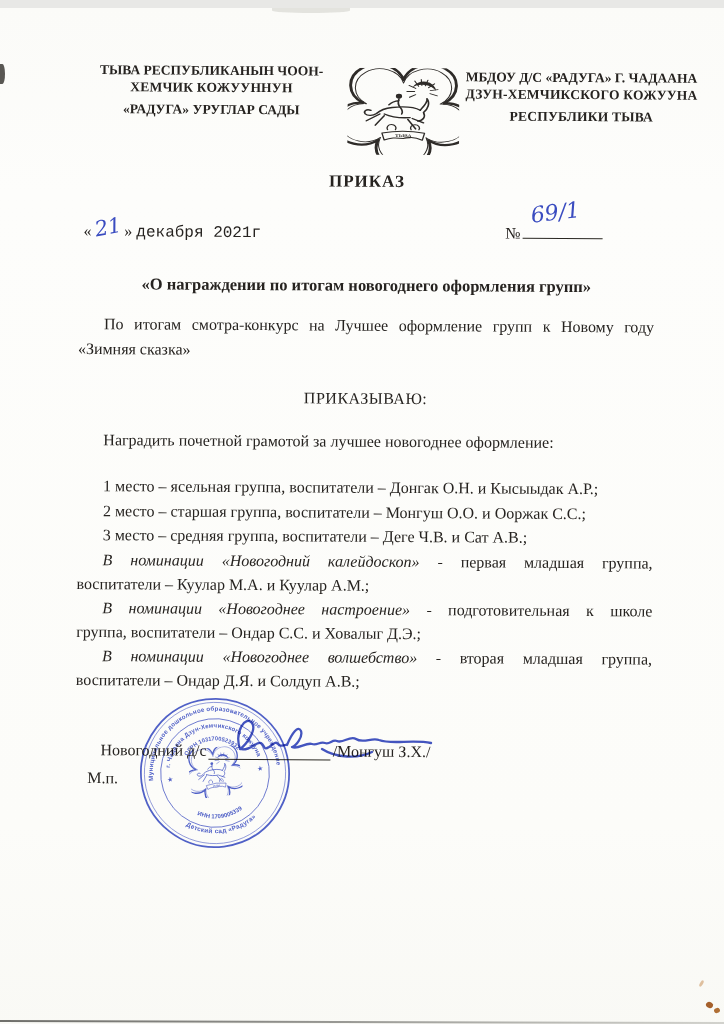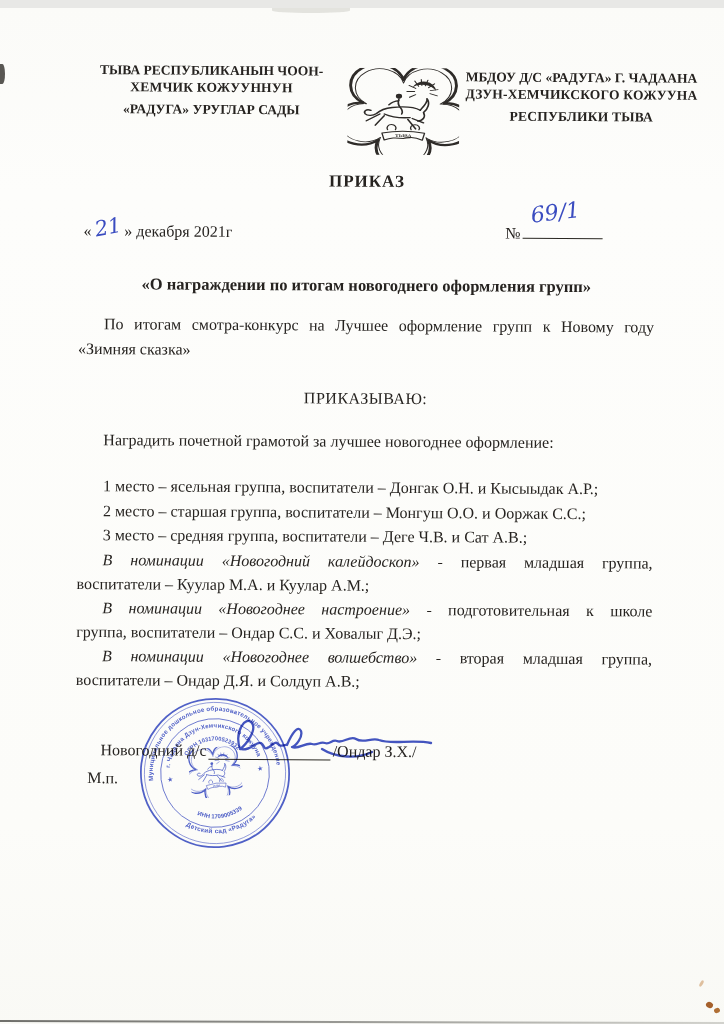--- a/index.html
+++ b/index.html
@@ -20,21 +20,21 @@
   .org span { display:block; }
   .org .l2, .org-right .l3 { letter-spacing:.2px; }
   .emblem-box { position:absolute; left:348px; top:58px; width:112px; height:87px; color:#2e2b28; }
 
   
   .flow { position:absolute; left:80px; top:160px; width:576px;
           font-size:16px; line-height:24.5px; }
   .doc-title { text-align:center; font-weight:bold; font-size:17px; letter-spacing:1px; }
   .date-row { display:flex; justify-content:space-between; margin-top:26px; height:27px; }
   .date-left { padding-left:5px; }
-  .dl-rest { margin-left:4px; }
+  .dl-rest { margin-left:4px;font-family:Liberation Mono, monospace; }
   .num-right { margin-right:52px; position:relative; }
   .num-underline { display:inline-block; position:relative; width:80px; height:15px;
                    border-bottom:1.3px solid #2a2822; margin-left:2px; }
   .hand { font-family:"DejaVu Serif", serif; font-style:italic; color:#3a4cc0; }
   .hand-day { display:inline-block; font-size:21px; line-height:20px;
               transform:rotate(-11deg); margin:0 3px; position:relative; top:-2px; }
   .hand-num { position:absolute; left:8px; top:-23px; font-size:22px; display:inline-block;
               transform:rotate(-7deg); white-space:nowrap; }
   .subject { text-align:center; font-weight:bold; font-size:16.5px; margin-top:26px; }
   p.body-par { margin-top:16px; }
@@ -171,21 +171,21 @@
         </p>
         <p class="nom">
           <span class="line just"><i>В номинации «Новогоднее волшебство»</i><span> - вторая младшая группа,</span></span>
           <span class="line line2">воспитатели – Ондар Д.Я. и Солдуп А.В.;</span>
         </p>
       </div>
 
       <div class="sig-row">
         <span>Новогодний д/с</span>
         <span class="sig-underline"></span>
-        <span>/Ондар З.Х./</span>
+        <span>/Монгуш З.Х./</span>
       </div>
       <div class="mp">М.п.</div>
 
     </div>
   </div>
 
   <svg class="sig-scribble" viewBox="0 0 250 70">
     <g fill="none" stroke="#3a4cc0" stroke-width="2.3" stroke-linecap="round" stroke-linejoin="round">
       <path d="M14,44 C8,26 20,10 26,18 C31,25 20,40 14,44 C24,47 30,36 35,38 C39,40 37,46 43,42 C47,39 50,36 52,39 C54,43 58,39 61,40 C66,28 72,20 75,26 C77,32 70,41 66,42 C72,45 80,37 86,39 C91,41 94,36 99,38 C104,40 106,34 111,36 C117,39 124,30 130,34 C137,39 146,32 153,35 C166,40 186,34 205,38"></path>
       <path d="M96,44 C110,53 132,54 146,47"></path>

